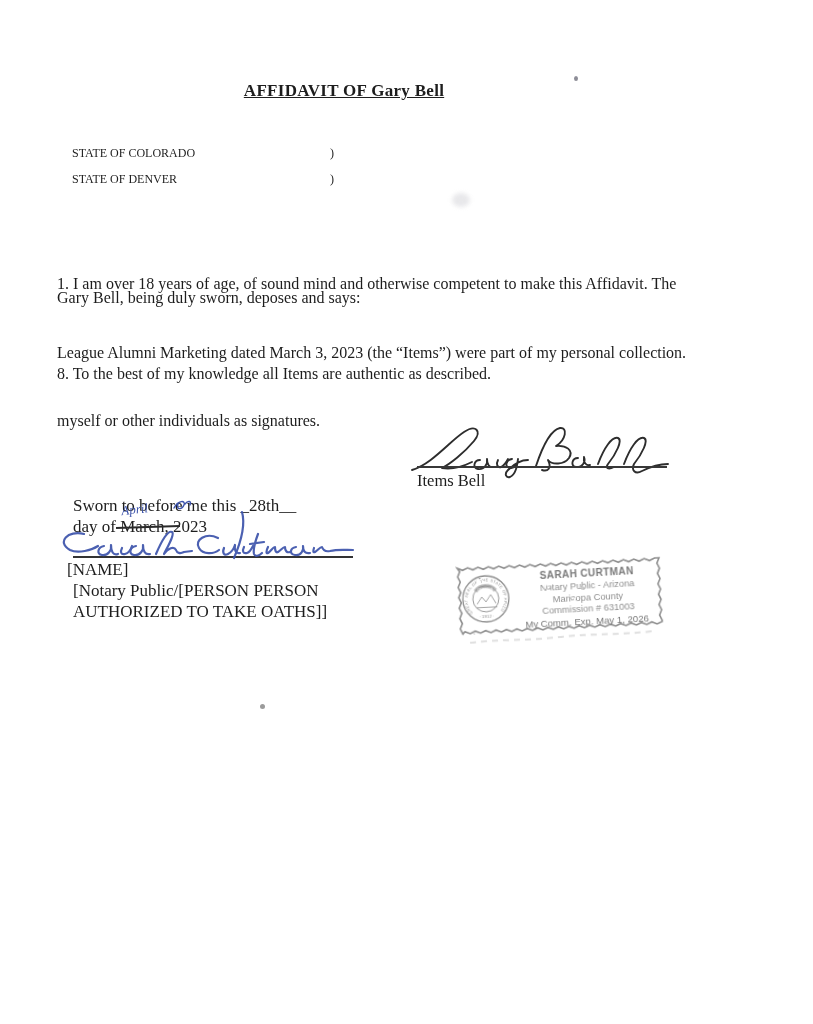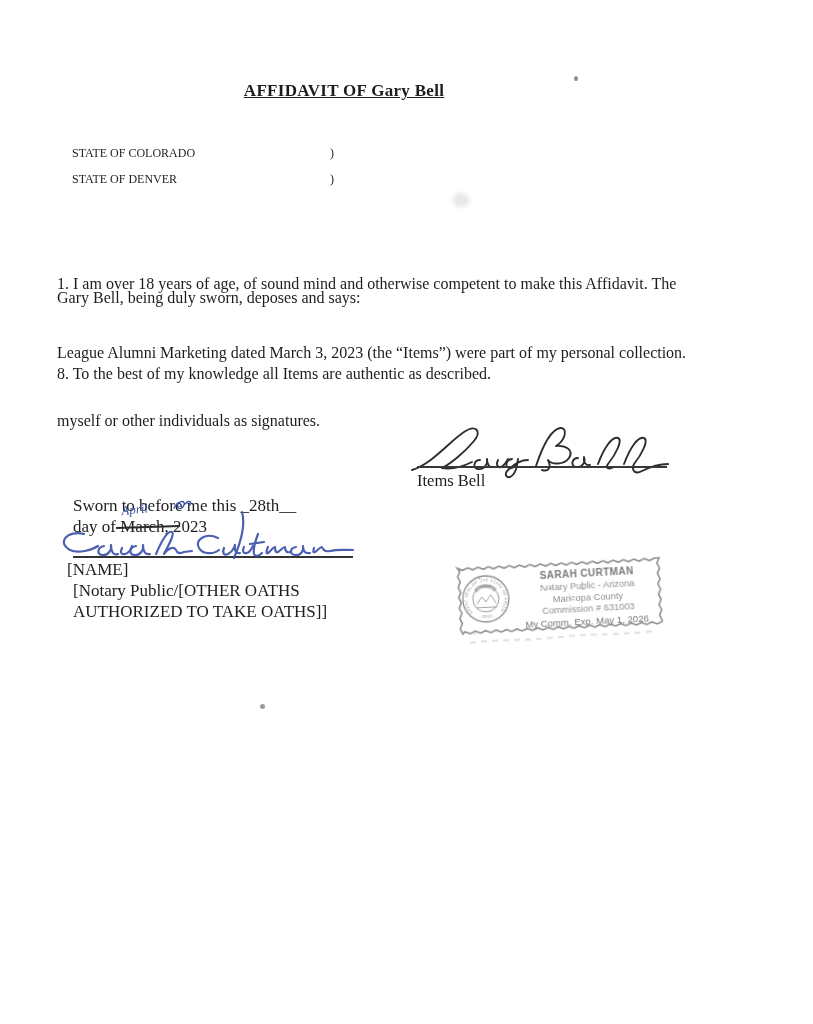--- a/index.html
+++ b/index.html
@@ -119,21 +119,21 @@
       <path d="M204,30 C201,38 199,46 200,50 C201,53 205,52 208,49 M196,40 L210,38"></path>
       <path d="M214,43 C212,47 212,50 214,49 C217,47 219,43 221,43 C221,47 222,49 224,48 C227,46 229,43 231,43 C231,47 233,49 236,48"></path>
       <path d="M242,43 C236,44 235,50 241,51 C247,52 250,46 249,42 C249,47 251,50 256,49"></path>
       <path d="M260,44 C259,47 259,49 261,48 C264,46 266,43 268,43 C269,46 271,48 276,47 C284,45 292,46 299,46"></path>
       <path d="M180,54 C186,40 192,22 188,8"></path>
     </g>
   </svg>
   <div class="abs notary-line"></div>
 
   <div class="abs jurat-line name-bracket">[NAME]</div>
-  <div class="abs jurat-line cap1">[Notary Public/[OTHER OATHS</div>
+  <div class="abs jurat-line cap1">[Notary Public/[PERSON PERSON</div>
   <div class="abs jurat-line cap2">AUTHORIZED TO TAKE OATHS]]</div>
 
   <svg class="abs stamp" width="208" height="80" viewBox="0 0 208 80">
     <defs>
       <filter id="roughen" x="-10%" y="-10%" width="120%" height="120%">
         <feTurbulence type="fractalNoise" baseFrequency="0.09" numOctaves="2" result="n"></feTurbulence>
         <feDisplacementMap in="SourceGraphic" in2="n" scale="1.6"></feDisplacementMap>
       </filter>
       <path id="ringPath" d="M16.5,48.5 A18.5,18.5 0 1 1 43.5,48.5" fill="none"></path>
     </defs>

